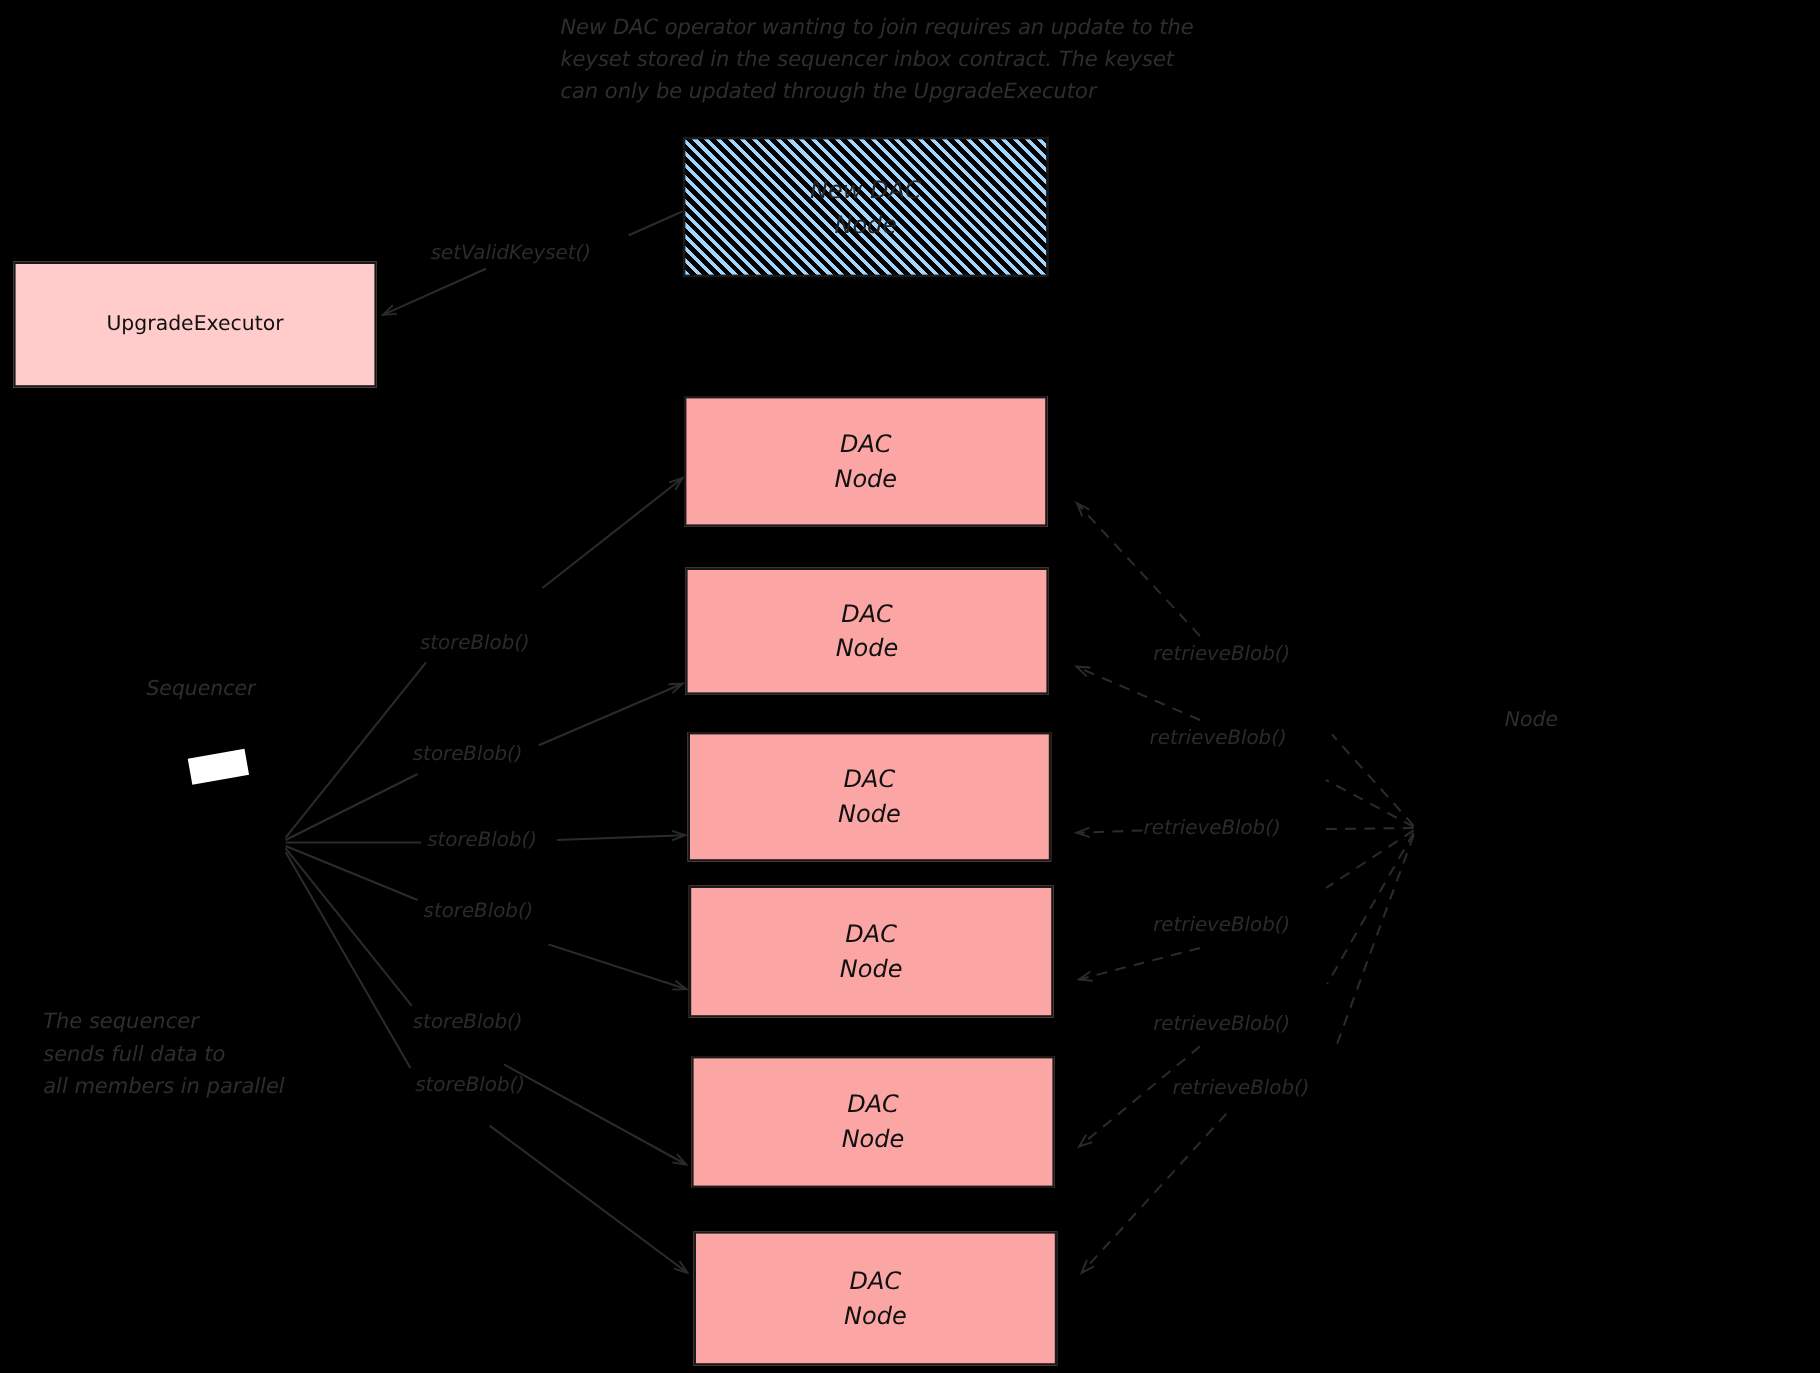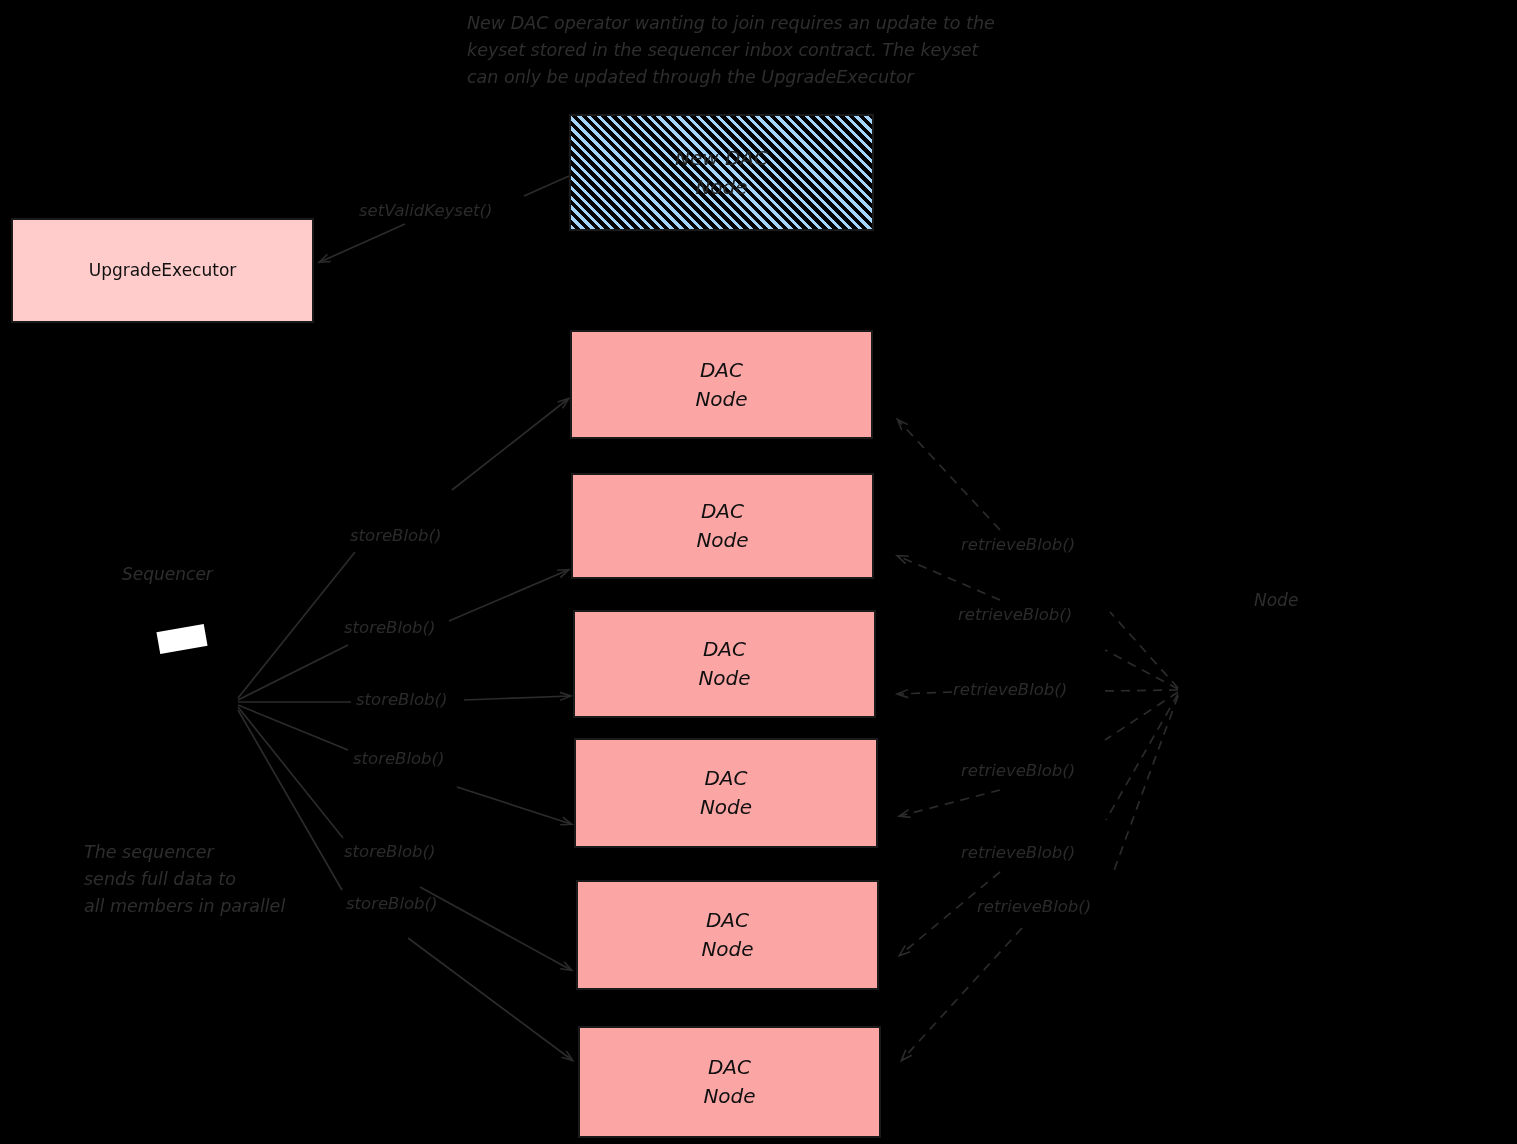--- a/index.html
+++ b/index.html
@@ -163,21 +163,21 @@
       <line x1="1178" y1="696" x2="1112" y2="876" stroke="#2b2b2b" stroke-width="1.7" stroke-dasharray="9 7"></line>
       <line x1="1022" y1="928" x2="902" y2="1060" stroke="#2b2b2b" stroke-width="1.7" stroke-dasharray="9 7" marker-end="url(#ah-dash)"></line>
     </g>
   </svg>
 
   <div class="note" style="left:467px; top:10px; width:640px;">New DAC operator wanting to join requires an update to the
 keyset stored in the sequencer inbox contract. The keyset
 can only be updated through the UpgradeExecutor</div>
 
 
-  <div class="note" style="left:36px; top:839px; width:250px;margin-left:48px;">The sequencer
+  <div class="note" style="left:36px; top:839px; width:250px;">The sequencer
 sends full data to
 all members in parallel</div>
 
   <div class="actor-label" style="left:122px; top:564px;">Sequencer</div>
 
   <div class="seq-glyph" style="left:158px; top:628px; width:48px; height:22px;"></div>
 
   <div class="actor-label" style="left:1254px; top:590px;">Node</div>
 
   <div class="box hatched" style="left:569px; top:114px; width:305px; height:117px;">

